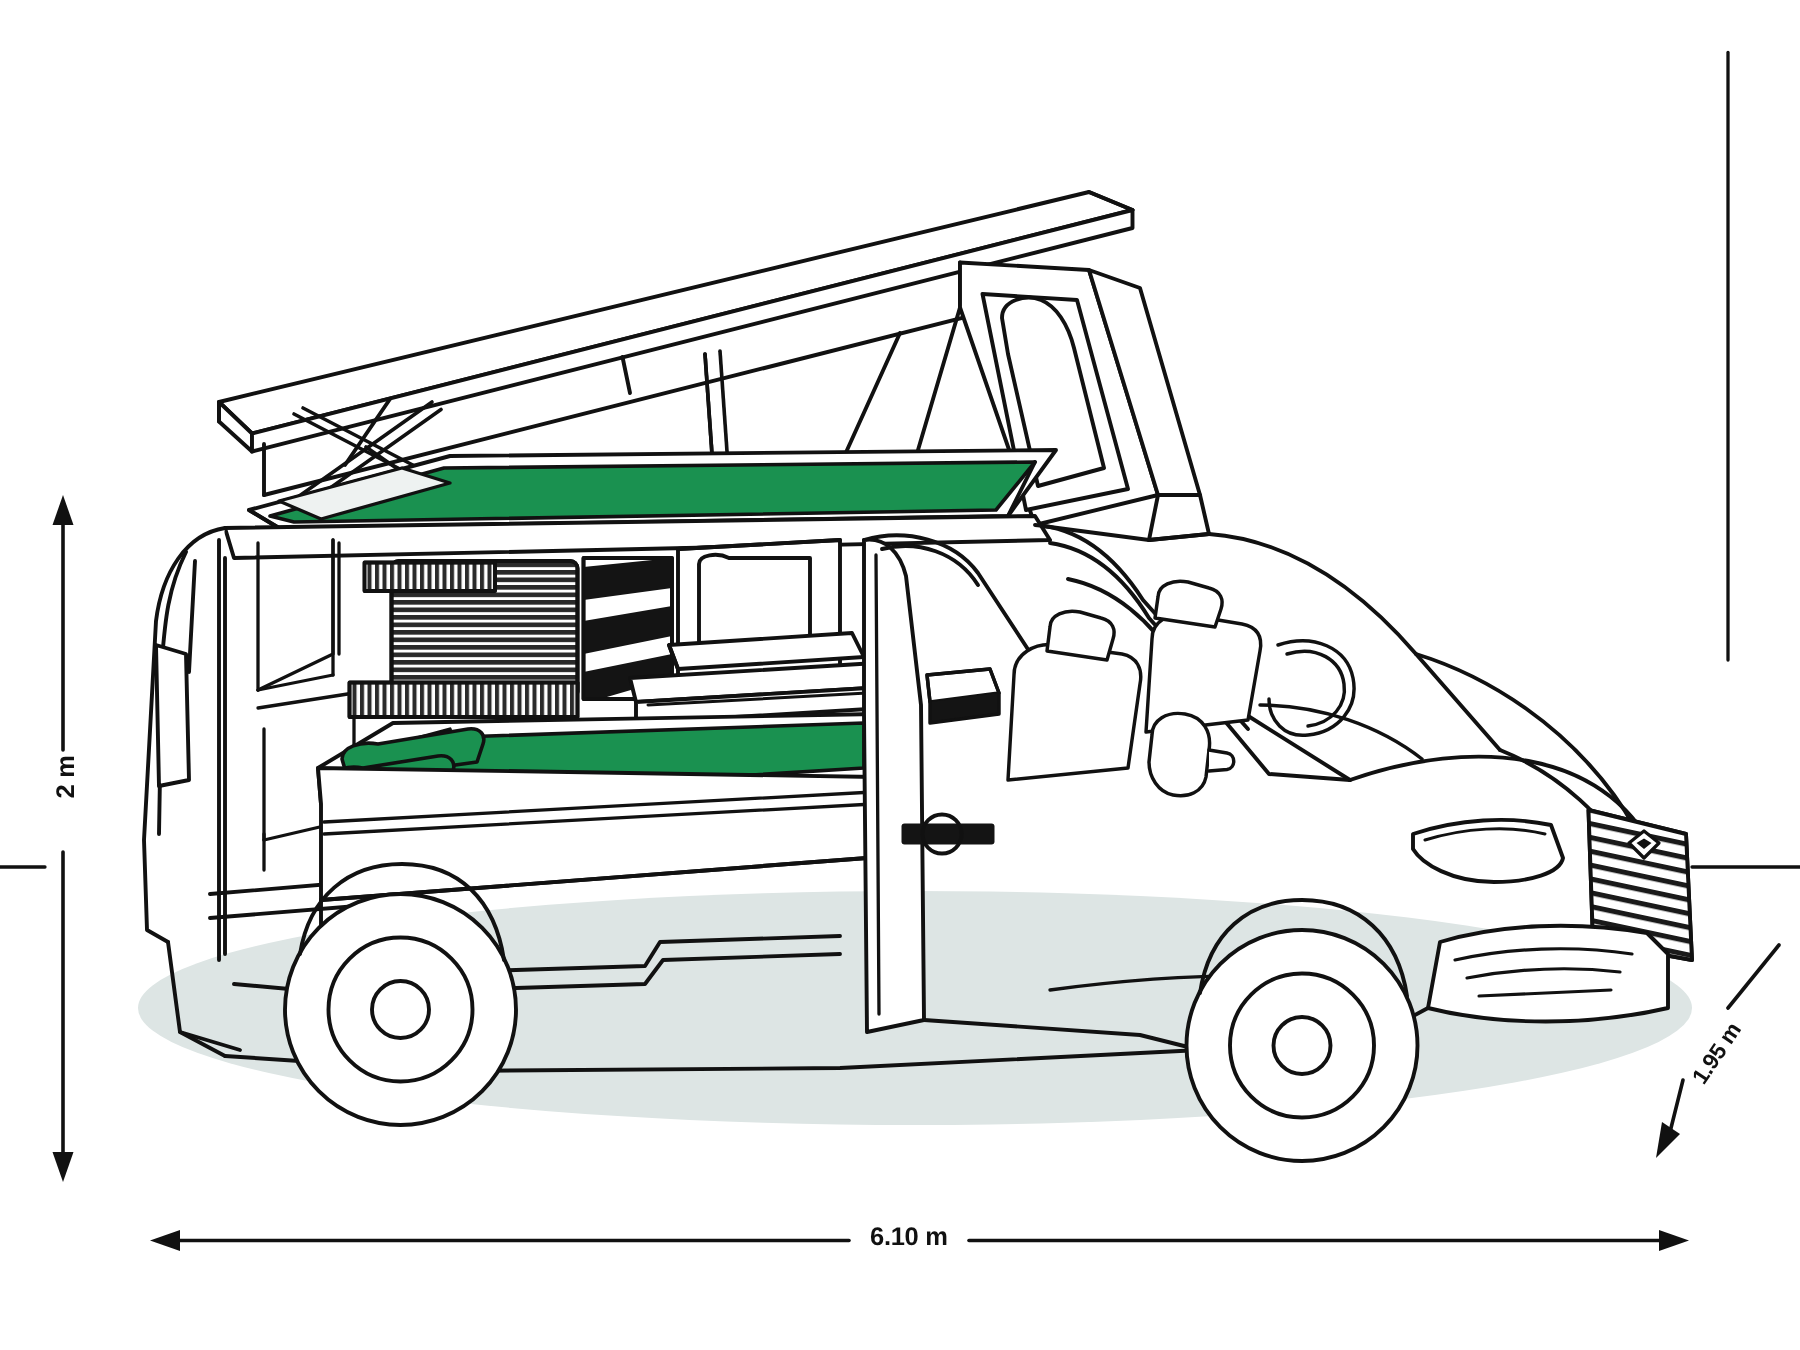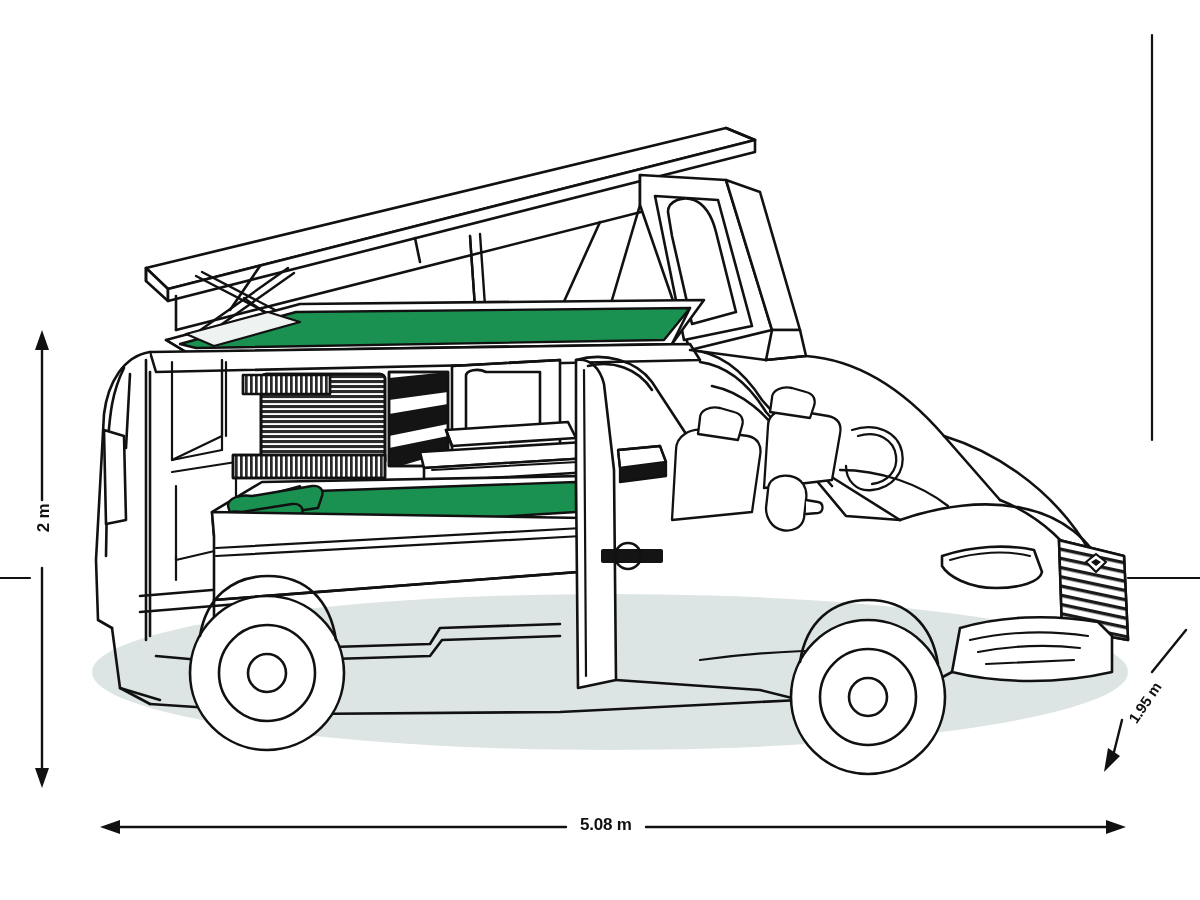--- a/index.html
+++ b/index.html
@@ -359,17 +359,17 @@
           <line x1="1128" y1="578" x2="1200" y2="578"></line>
           <line x1="0" y1="578" x2="30" y2="578"></line>
         </g>
       </g>
 
     </g>
   </svg>
 
   <div class="dimlabel" id="label-height">2 m</div>
 
-  <div class="dimlabel" id="label-length">5.08 m</div>
+  <div class="dimlabel" id="label-length">6.10 m</div>
 
   <div class="dimlabel" id="label-depth">1.95 m</div>
 
 </div>
 
 </body></html>

